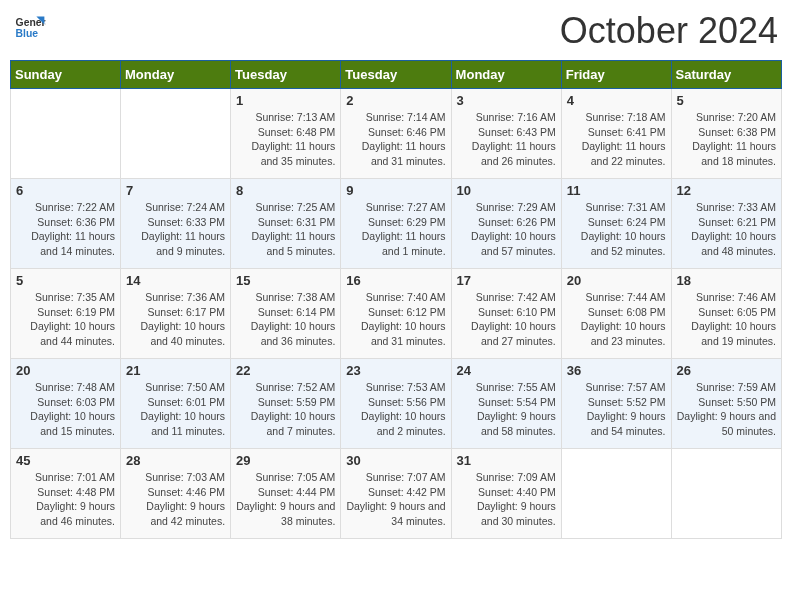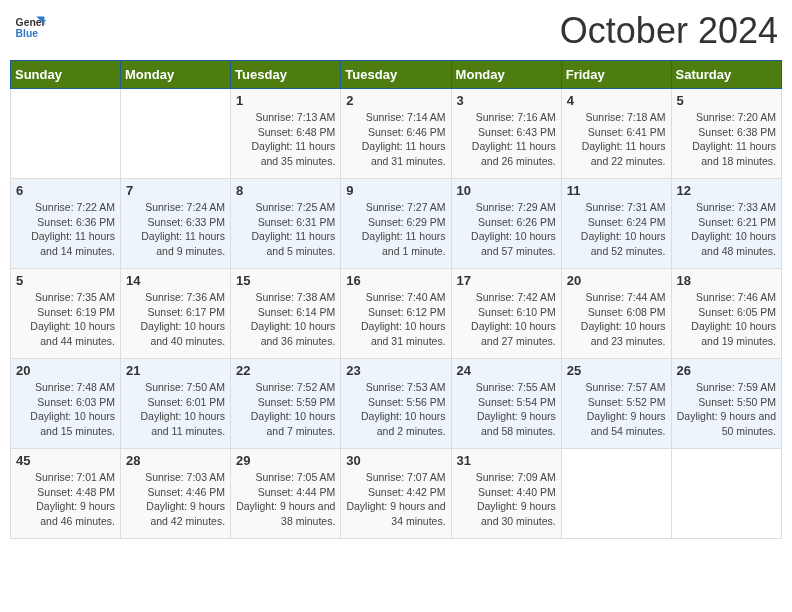--- a/index.html
+++ b/index.html
@@ -211,21 +211,21 @@
         </td>
         <td>
           <span class="day-number">23</span>
           <div class="day-info">Sunrise: 7:53 AM<br>Sunset: 5:56 PM<br>Daylight: 10 hours and 2 minutes.</div>
         </td>
         <td>
           <span class="day-number">24</span>
           <div class="day-info">Sunrise: 7:55 AM<br>Sunset: 5:54 PM<br>Daylight: 9 hours and 58 minutes.</div>
         </td>
         <td>
-          <span class="day-number">25</span>
+          <span class="day-number">36</span>
           <div class="day-info">Sunrise: 7:57 AM<br>Sunset: 5:52 PM<br>Daylight: 9 hours and 54 minutes.</div>
         </td>
         <td>
           <span class="day-number">26</span>
           <div class="day-info">Sunrise: 7:59 AM<br>Sunset: 5:50 PM<br>Daylight: 9 hours and 50 minutes.</div>
         </td>
       </tr>
       <tr>
         <td>
           <span class="day-number">45</span>

